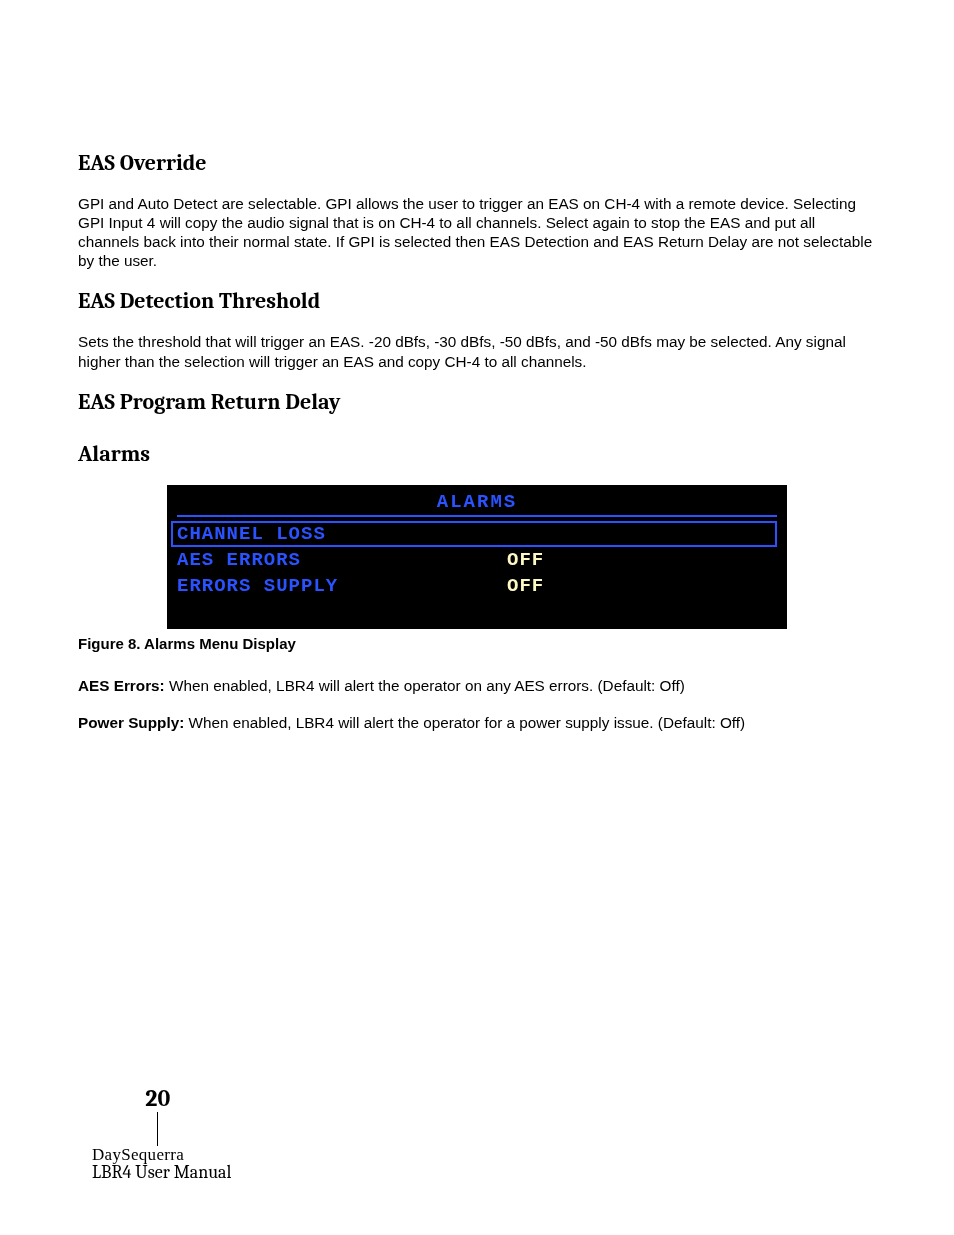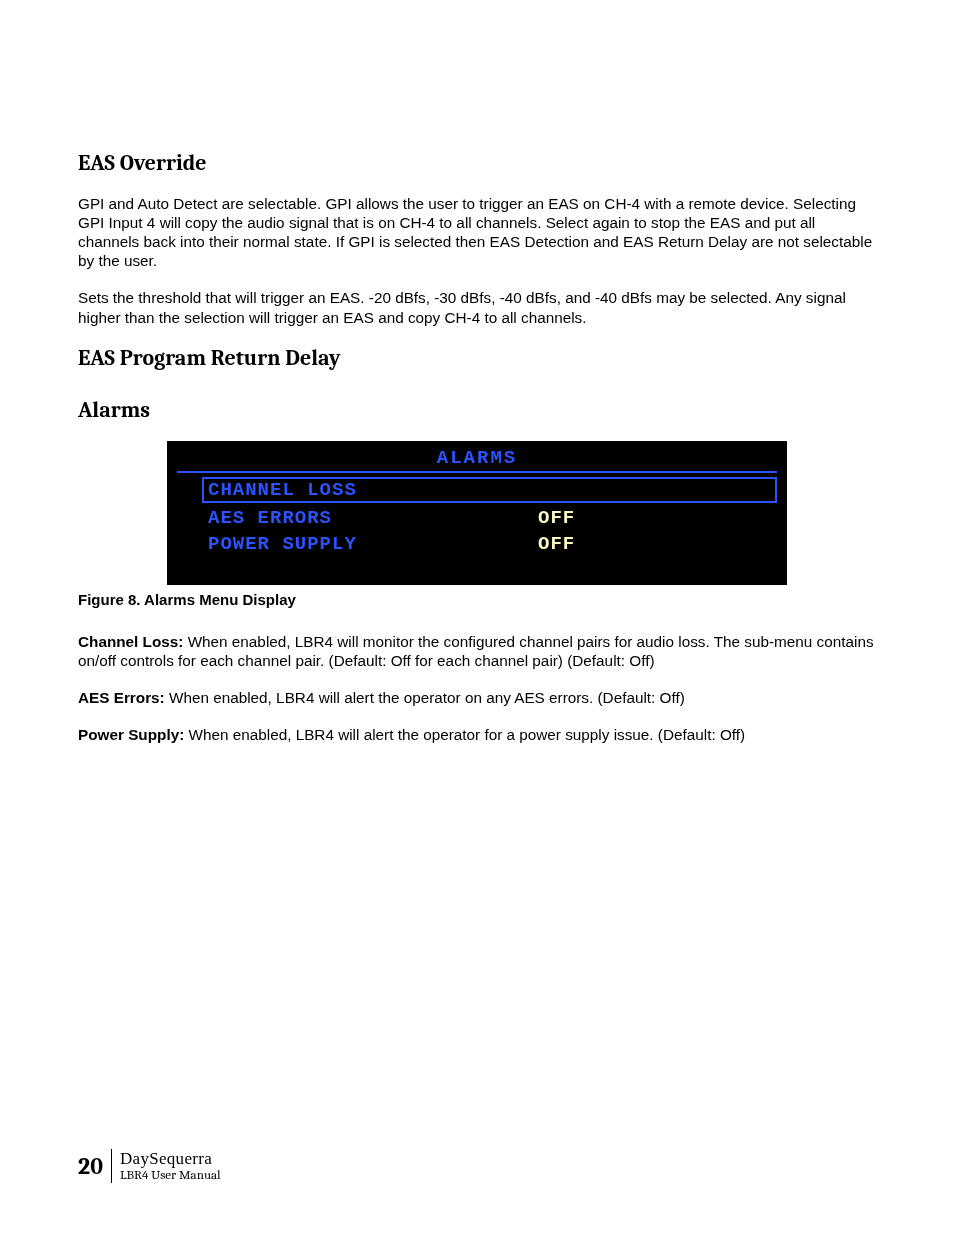--- a/index.html
+++ b/index.html
@@ -49,23 +49,22 @@
     margin-bottom: 2px;
     letter-spacing: 2px;
   }
   .menu-hr {
     border: none;
     border-top: 2px solid #2a52ff;
     margin: 0 0 4px 0;
   }
   .menu-row {
     display: flex;
-    align-items: flex-end;
+    align-items: center;
     height: 26px;
-    margin-left: 31px;
   }
   .menu-row .label {
     flex: 0 0 330px;
     color: #2a52ff;
   }
   .menu-row .value {
     color: #fef9c3;
   }
   .menu-row.selected .label {
     border: 2px solid #2a52ff;
@@ -76,23 +75,24 @@
   }
   .figure-caption {
     font-family: Arial, Helvetica, sans-serif;
     font-size: 15px;
     font-weight: bold;
     margin: 6px 0 24px 0;
   }
   .footer {
     position: absolute;
     bottom: 52px;
-    left: 78px;
+    left: 92px;
     display: flex;
     align-items: center;
+    flex-direction: column;
   }
   .page-number {
     font-family: Cambria, Georgia, serif;
     font-weight: bold;
     font-size: 24px;
     padding-right: 8px;
   }
   .footer-sep {
     width: 1px;
     height: 34px;
@@ -104,62 +104,60 @@
     flex-direction: column;
     line-height: 1.05;
   }
   .brand {
     font-family: Georgia, "Times New Roman", serif;
     font-size: 17px;
     letter-spacing: 0.3px;
   }
   .manual {
     font-family: Cambria, Georgia, serif;
-    font-size: 13px;
+    font-size: 18px;
   }
   .term {
     font-weight: bold;
   }
 </style>
 </head>
 <body>
 
 <div class="page">
 
   <h2 class="section">EAS Override</h2>
   <p class="body">GPI and Auto Detect are selectable.  GPI allows the user to trigger an EAS on CH-4 with a remote device.  Selecting GPI Input 4 will copy the audio signal that is on CH-4 to all channels.  Select again to stop the EAS and put all channels back into their normal state.  If GPI is selected then EAS Detection and EAS Return Delay are not selectable by the user.</p>
 
-  <p class="body">Sets the threshold that will trigger an EAS.  -20 dBfs, -30 dBfs, -40 dBfs, and -40 dBfs may be selected.  Any signal higher than the selection will trigger an EAS and copy CH-4 to all channels.</p>
+  <h2 class="section">EAS Detection Threshold</h2>
+  <p class="body">Sets the threshold that will trigger an EAS.  -20 dBfs, -30 dBfs, -50 dBfs, and -50 dBfs may be selected.  Any signal higher than the selection will trigger an EAS and copy CH-4 to all channels.</p>
 
   <h2 class="section">EAS Program Return Delay</h2>
 
   <h2 class="section" style="margin-top:26px">Alarms</h2>
 
   <div class="menu-display">
     <div class="menu-title">ALARMS</div>
     <hr class="menu-hr">
     <div class="menu-row selected">
       <span class="label">CHANNEL LOSS</span>
       <span class="value"></span>
     </div>
     <div class="menu-row">
       <span class="label">AES ERRORS</span>
       <span class="value">OFF</span>
     </div>
     <div class="menu-row">
-      <span class="label">POWER SUPPLY</span>
+      <span class="label">ERRORS SUPPLY</span>
       <span class="value">OFF</span>
     </div>
   </div>
 
   <div class="figure-caption">Figure 8.    Alarms Menu Display</div>
 
-  <p class="body">
-    <span class="term">Channel Loss:</span><span>  When enabled, LBR4 will monitor the configured channel pairs for audio loss. The sub-menu contains on/off controls for each channel pair. (Default: Off for each channel pair) (Default: Off)</span>
-  </p>
   <p class="body">
     <span class="term">AES Errors:</span><span> When enabled, LBR4 will alert the operator on any AES errors. (Default: Off)</span>
   </p>
   <p class="body">
     <span class="term">Power Supply:</span><span> When enabled, LBR4 will alert the operator for a power supply issue. (Default: Off)</span>
   </p>
 
   <div class="footer">
     <div class="page-number">20</div>
     <div class="footer-sep"></div>

